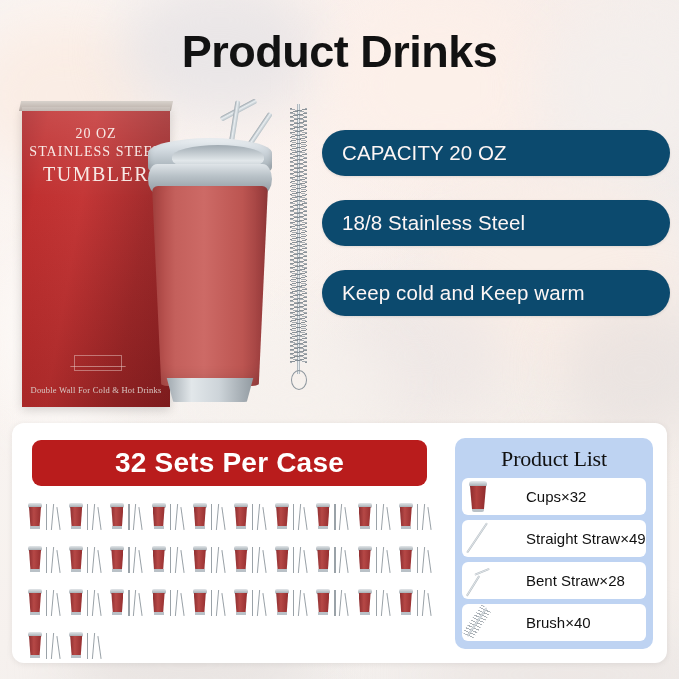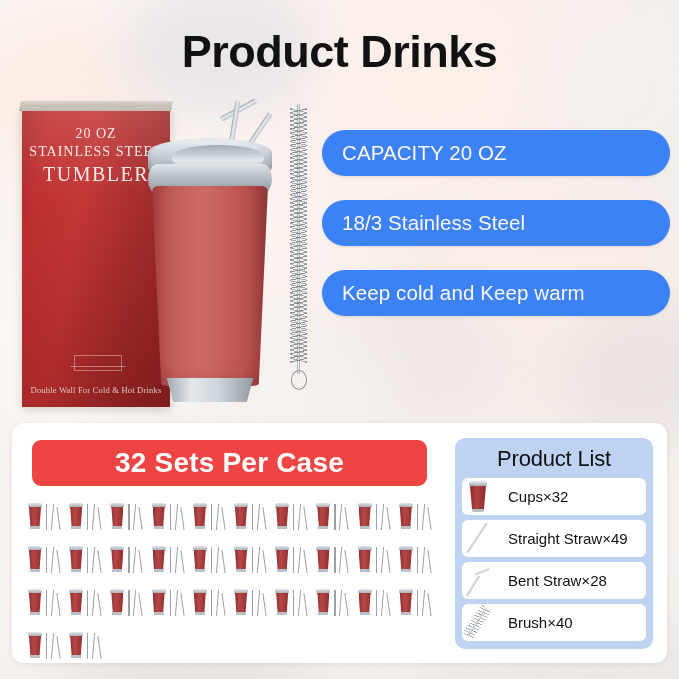--- a/index.html
+++ b/index.html
@@ -156,21 +156,21 @@
     position: absolute; left: 5px; top: 266px; width: 16px; height: 20px;
     border: 1.6px solid #8d969d; border-radius: 50%;
   }
 
   
   .pills { position: absolute; left: 322px; top: 130px; width: 348px; z-index: 6; }
   .pill {
     height: 46px;
     margin-bottom: 24px;
     border-radius: 24px;
-    background: #3b82f6;
+    background: #0c4a6e;
     color: #fdf6f5;
     display: flex; align-items: center;
     padding-left: 20px;
     font-size: 20.5px;
     letter-spacing: .1px;
     box-shadow: 0 1px 3px rgba(0,0,0,.10);
   }
 
   
   .card {
@@ -178,21 +178,21 @@
     left: 12px; top: 423px; width: 655px; height: 240px;
     background: #ffffff;
     border-radius: 12px;
     z-index: 7;
     box-shadow: 0 1px 6px rgba(0,0,0,.08);
   }
 
   .sets-banner {
     position: absolute; left: 20px; top: 17px; width: 395px; height: 46px;
     border-radius: 9px;
-    background: #ef4444;
+    background: #b91c1c;
     color: #fff;
     display: flex; align-items: center; justify-content: center;
     font-size: 28px; font-weight: 700; letter-spacing: .2px;
   }
 
   .sets-grid {
     position: absolute; left: 14px; top: 76px; width: 412px;
     display: grid;
     grid-template-columns: repeat(10, 1fr);
     row-gap: 6px;
@@ -226,35 +226,36 @@
     background: #bed3f2;
     border-radius: 10px;
     padding: 6px 7px;
   }
   .plist-title {
     text-align: center;
     font-size: 22px;
     color: #111;
     margin: 2px 0 6px 0;
     letter-spacing: -.2px;
+    font-family: Liberation Serif, serif;
   }
   .plist-row {
     position: relative;
     height: 37px;
     background: #fff;
     border-radius: 6px;
     margin-bottom: 5px;
     display: flex; align-items: center;
   }
   .plist-icon {
     position: absolute; left: -6px; top: -2px;
     width: 42px; height: 40px;
   }
   .plist-label {
-    margin-left: 46px;
+    margin-left: 64px;
     font-size: 15px;
     color: #111;
     white-space: nowrap;
   }
   
   .pli-cup-lid {
     position: absolute; left: 13px; top: 5px; width: 18px; height: 6px;
     border-radius: 3px; background: linear-gradient(180deg,#e8ecef,#98a1a7);
   }
   .pli-cup-body {
@@ -332,21 +333,21 @@
     <div class="brush-wire"></div>
     <div class="brush-bristles"></div>
     <div class="brush-loop"></div>
   </div>
 
   <div class="pills">
     <div class="pill">
       <span>CAPACITY 20 OZ</span>
     </div>
     <div class="pill">
-      <span>18/3 Stainless Steel</span>
+      <span>18/8 Stainless Steel</span>
     </div>
     <div class="pill">
       <span>Keep cold and Keep warm</span>
     </div>
   </div>
 
   <div class="card">
 
     <div class="sets-banner">
       <span>32 Sets Per Case</span>

